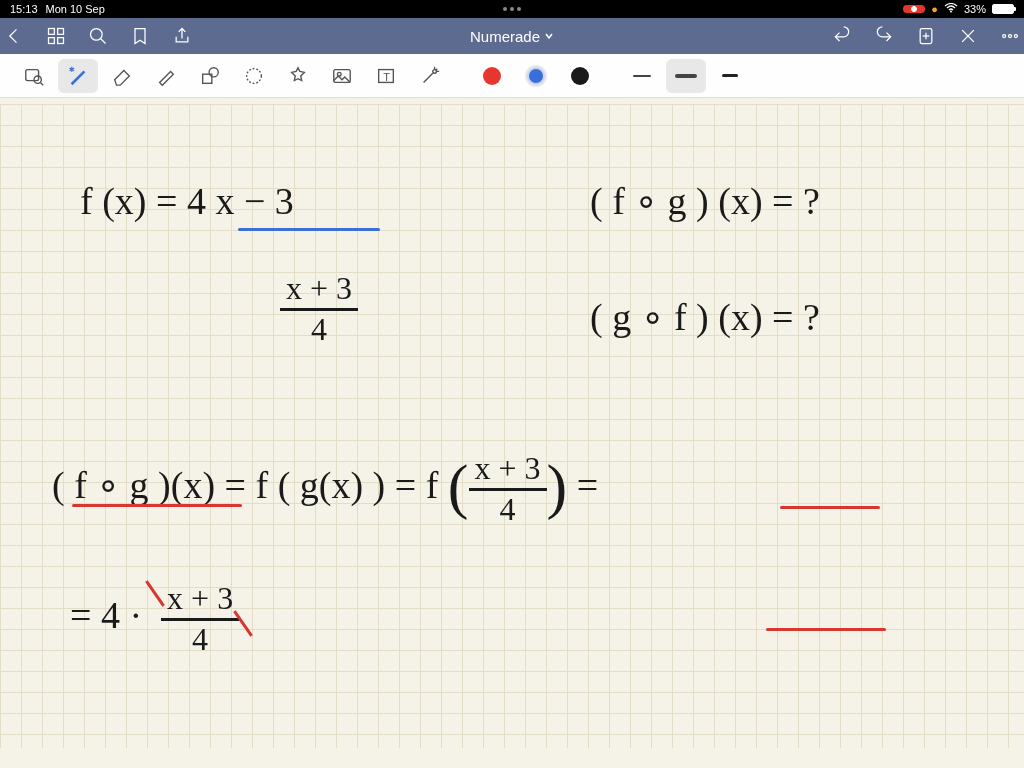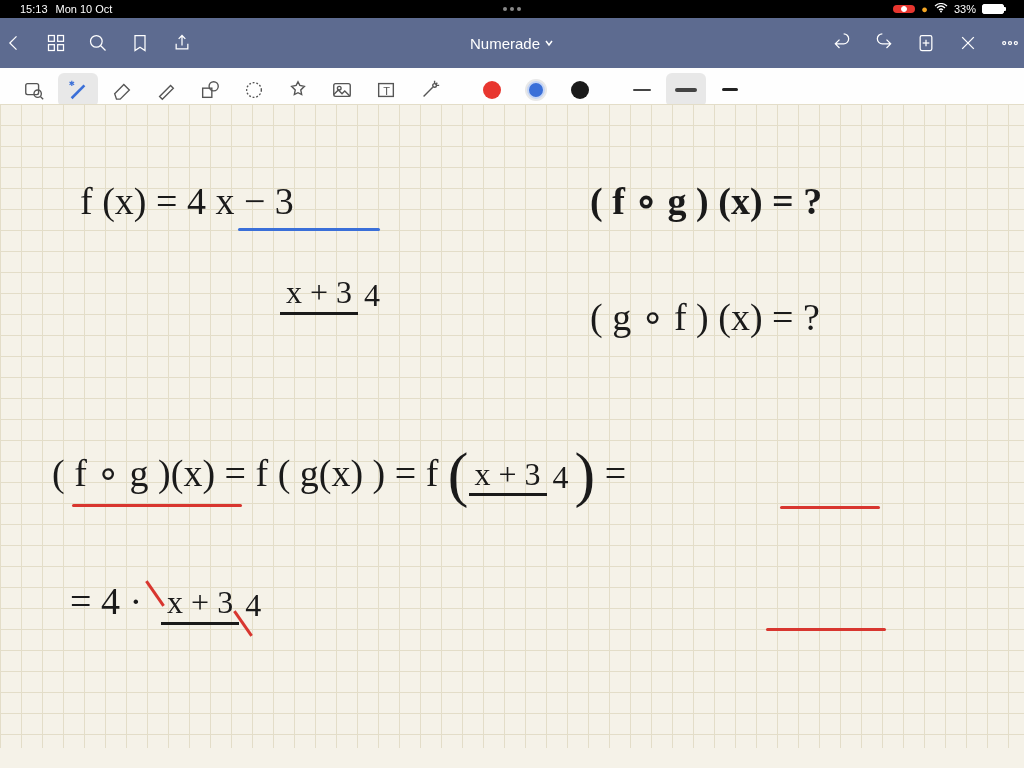--- a/index.html
+++ b/index.html
@@ -10,36 +10,36 @@
     background: #f5f2e8;
     overflow: hidden;
     position: relative;
   }
   .status-bar {
     height: 18px;
     background: #000;
     color: #fff;
     display: flex;
     align-items: center;
-    padding: 0 20px;
+    padding: 0 10px;
     font-size: 11px;
     justify-content: space-between;
   }
   .status-left { display:flex; gap:8px; align-items:center; }
   .status-center { position:absolute; left:50%; transform:translateX(-50%); display:flex; gap:3px; color:#888;}
   .status-center span { width:4px; height:4px; border-radius:50%; background:#888; display:inline-block;}
   .status-right { display:flex; gap:6px; align-items:center; }
   .rec-pill { background:#e8362f; border-radius:10px; padding:1px 8px; display:flex; align-items:center; gap:3px; }
   .rec-dot { width:6px; height:6px; border-radius:50%; background:#fff; border:1px solid #fff; }
   .battery { width:22px; height:10px; border:1px solid #fff; border-radius:2px; position:relative;}
   .battery::after { content:''; position:absolute; right:-3px; top:2px; width:2px; height:4px; background:#fff; border-radius:0 1px 1px 0;}
   .battery-fill { background:#fff; height:100%; width:100%;}
 
   .nav-bar {
-    height: 50px;
+    height: 36px;
     background: #5d6b90;
     display: flex;
     align-items: center;
     padding: 0 4px;
     color: #fff;
   }
   .nav-left, .nav-right { display:flex; gap:22px; align-items:center; }
   .nav-center { flex:1; text-align:center; font-size:15px; display:flex; justify-content:center; align-items:center; gap:4px;}
   .nav-icon { width:20px; height:20px; display:flex; align-items:center; justify-content:center; }
   .nav-icon svg { width:20px; height:20px; stroke:#fff; fill:none; stroke-width:1.5; }
@@ -83,35 +83,35 @@
     background-size: 21px 21px;
   }
   .ink {
     position:absolute;
     color:#1a1a1a;
     font-family: 'Comic Sans MS', 'Segoe Script', cursive;
     font-size: 38px;
     line-height:1;
     white-space:nowrap;
   }
-  .frac { display:inline-flex; align-items:center; vertical-align:middle; font-size:32px; line-height:1.05;}
+  .frac { display:inline-flex; flex-direction:column; align-items:center; vertical-align:middle; font-size:32px; line-height:1.05;}
   .frac .num { border-bottom:3px solid #1a1a1a; padding:0 6px 2px 6px;}
   .frac .den { padding:2px 6px 0 6px;}
   .bigparen { font-size:62px; vertical-align:middle; line-height:0.8; display:inline-block; position:relative; top:-2px;}
   .underline-blue { position:absolute; height:3px; background:#3a6fd8; border-radius:2px;}
   .underline-red { position:absolute; height:3px; background:#d8362f; border-radius:2px;}
   .strike-red { position:absolute; width:30px; height:3px; background:#d8362f; transform:rotate(55deg); }
 </style>
 </head>
 <body>
 
 <div class="status-bar">
   <div class="status-left">
     <span>15:13</span>
-    <span>Mon 10 Oct</span>
+    <span>Mon 10 Sep</span>
   </div>
   <div class="status-center">
     <span></span>
       <span></span>
       <span></span>
   </div>
   <div class="status-right">
     <div class="rec-pill">
         <div class="rec-dot"></div>
       </div>
@@ -281,21 +281,21 @@
   <div class="tool-btn">
       <div class="stroke-sample stroke-thick"></div>
     </div>
 </div>
 
 <div class="canvas">
 
   <div class="ink" style="top:78px; left:80px;">f (x)  =  4 x − 3</div>
   <div class="underline-blue" style="top:124px; left:238px; width:142px;"></div>
 
-  <div class="ink" style="top:78px; left:590px;font-weight:bold;">( f ∘ g ) (x)  =  ?</div>
+  <div class="ink" style="top:78px; left:590px;">( f ∘ g ) (x)  =  ?</div>
 
   <div class="ink" style="top:168px; left:280px;">
     <span class="frac">
         <span class="num">x + 3</span>
         <span class="den">4</span>
       </span>
   </div>
 
   <div class="ink" style="top:194px; left:590px;">( g ∘ f ) (x)  =  ?</div>
 

